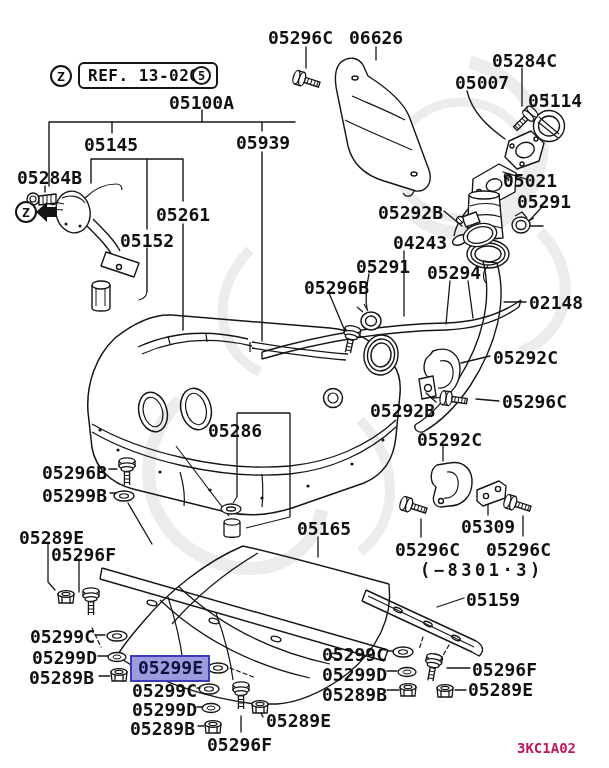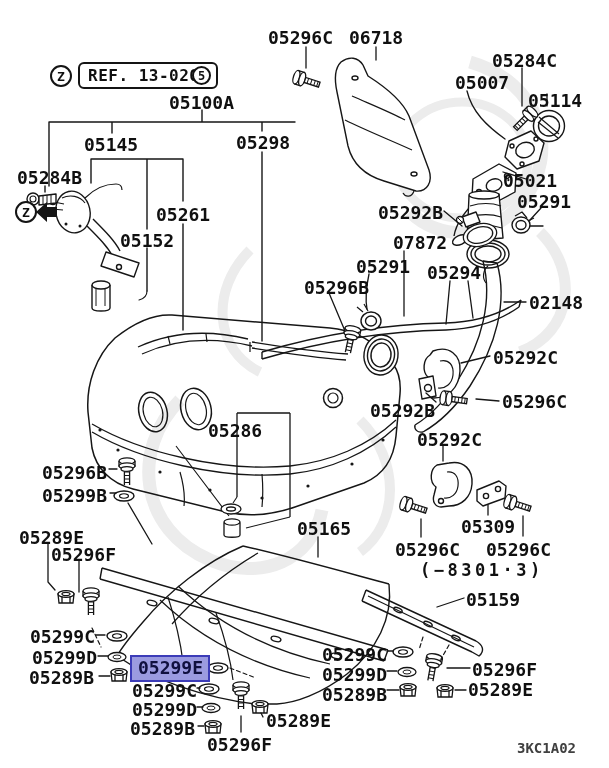--- a/index.html
+++ b/index.html
@@ -12,21 +12,21 @@
   .part-label.highlighted{background:var(--hl-fill,#9b9be0);border:2px solid var(--hl-border,#3c3cb8);
     color:var(--hl-text,#10103f);padding:2px 5px 3px 6px;}
   .ref-box{position:absolute;left:78px;top:62px;width:140px;height:27px;border:2px solid #141414;
     border-radius:6px;box-sizing:border-box;display:flex;align-items:center;padding-left:8px;background:#fff;}
   .ref-text{font:bold 16px "DejaVu Sans Mono",monospace;color:#101010;letter-spacing:0.5px;}
   .circle{position:absolute;border:2px solid #141414;border-radius:50%;display:flex;align-items:center;
     justify-content:center;font:bold 13px "DejaVu Sans Mono",monospace;color:#101010;background:#fff;box-sizing:border-box;}
   #circle-z{left:50px;top:65px;width:22px;height:22px;}
   #circle-5{left:192px;top:66px;width:19px;height:19px;font-size:12px;}
   #view-z{left:15px;top:201px;width:22px;height:22px;}
-  .diagram-code{position:absolute;left:517px;top:740px;font:bold 14px "DejaVu Sans Mono",monospace;color:#404040;}
+  .diagram-code{position:absolute;left:517px;top:740px;font:bold 14px "DejaVu Sans Mono",monospace;color:#be185d;}
 </style>
 </head>
 <body>
 
 <div class="stage">
 
 <svg class="art" width="609" height="768" viewBox="0 0 609 768">
   <defs>
     <g id="g-washer" stroke="#141414" fill="#fff">
       <ellipse rx="10" ry="5" stroke-width="1.4"></ellipse>
@@ -289,34 +289,34 @@
 
 <div class="ref-box">
   <span class="ref-text">REF. 13-020</span>
 </div>
 <div class="circle" id="circle-z">Z</div>
 <div class="circle" id="circle-5">5</div>
 <div class="circle" id="view-z">Z</div>
 
 <div id="labels-layer">
       <div class="part-label" style="left: 268px; top: 29px;">05296C</div>
-      <div class="part-label" style="left: 349px; top: 29px;">06718</div>
+      <div class="part-label" style="left: 349px; top: 29px;">06626</div>
       <div class="part-label" style="left: 492px; top: 52px;">05284C</div>
       <div class="part-label" style="left: 455px; top: 74px; text-align: right;">05007</div>
       <div class="part-label" style="left: 528px; top: 76px; margin-top: 16px;">05114</div>
       <div class="part-label" style="left: 169px; top: 94px;">05100A</div>
       <div class="part-label" style="left: 84px; top: 136px;">05145</div>
-      <div class="part-label" style="left: 236px; top: 134px;">05298</div>
+      <div class="part-label" style="left: 236px; top: 134px;">05939</div>
       <div class="part-label" style="left: 17px; top: 169px;">05284B</div>
       <div class="part-label" style="left: 503px; top: 172px;">05021</div>
       <div class="part-label" style="left: 517px; top: 193px;">05291</div>
       <div class="part-label" style="left: 378px; top: 204px;">05292B</div>
       <div class="part-label" style="left: 156px; top: 206px;">05261</div>
       <div class="part-label" style="left: 120px; top: 232px;">05152</div>
-      <div class="part-label" style="left: 393px; top: 234px;">07872</div>
+      <div class="part-label" style="left: 393px; top: 234px;">04243</div>
       <div class="part-label" style="left: 356px; top: 258px;">05291</div>
       <div class="part-label" style="left: 427px; top: 264px; text-align: center;">05294</div>
       <div class="part-label" style="left: 304px; top: 279px;">05296B</div>
       <div class="part-label" style="left: 529px; top: 294px;">02148</div>
       <div class="part-label" style="left: 493px; top: 349px;">05292C</div>
       <div class="part-label" style="left: 502px; top: 393px;">05296C</div>
       <div class="part-label" style="left: 370px; top: 402px;">05292B</div>
       <div class="part-label" style="left: 208px; top: 422px;">05286</div>
       <div class="part-label" style="left: 417px; top: 431px;">05292C</div>
       <div class="part-label" style="left: 42px; top: 464px;">05296B</div>

